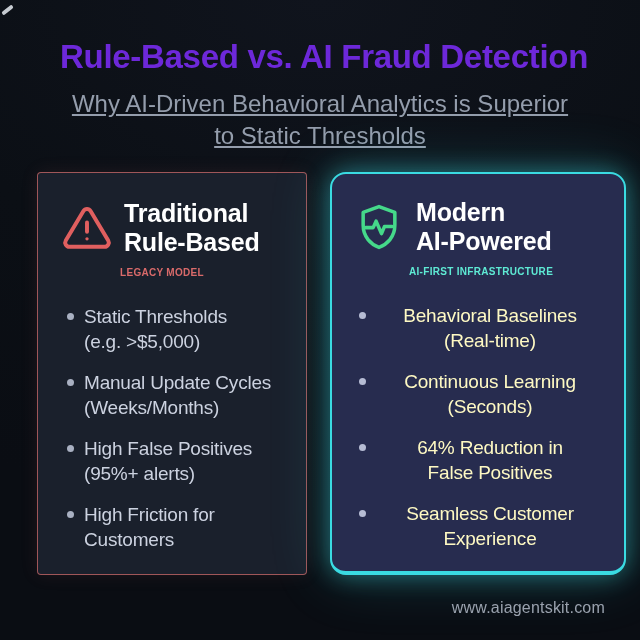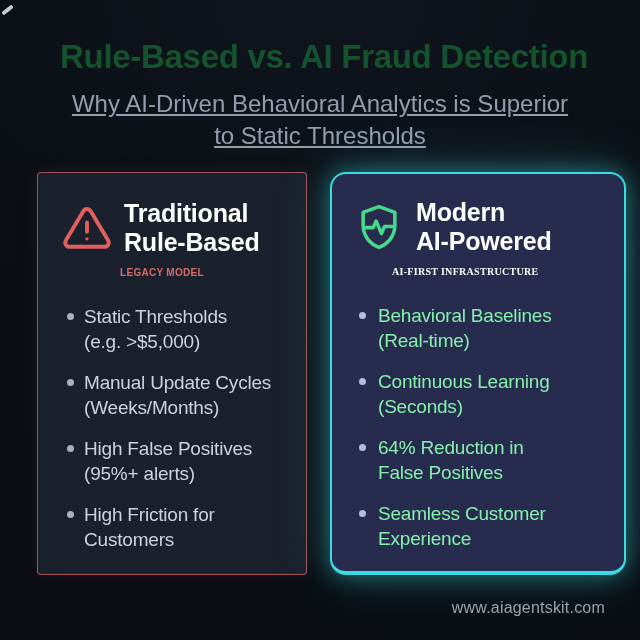--- a/index.html
+++ b/index.html
@@ -17,21 +17,21 @@
     position: absolute; left: 1px; top: 8px;
     width: 13px; height: 4px; border-radius: 2px;
     background: #e8ecf2; opacity: .85;
     transform: rotate(-38deg);
   }
 
   .header { position: absolute; top: 0; left: 0; width: 640px; text-align: center; }
   .title {
     margin: 38px 0 0 8px;
     font-size: 33px; font-weight: 800; letter-spacing: -0.3px;
-    color: #14532d;
+    color: #6d28d9;
   }
   .subtitle {
     margin: 12px auto 0 auto;
     max-width: 505px;
     font-size: 24px; line-height: 1.35;
     color: #949dac;
     text-decoration: underline;
   }
 
   .cards { position: absolute; top: 172px; left: 37px; display: flex; gap: 23px; }
@@ -64,34 +64,34 @@
     font-size: 25px; font-weight: 800; line-height: 29px;
     color: #ffffff; letter-spacing: -0.2px;
   }
   .card-title span { display: block; }
 
   .card-label {
     margin-top: 10px;
     font-size: 10px; font-weight: 700; letter-spacing: 0.3px;
   }
   .traditional .card-label { color: #d96a6a; margin-left: 58px; }
-  .modern .card-label { color: #ffffff; margin-left: 38px; font-family: Liberation Serif, serif; }
+  .modern .card-label { color: #5eead4; margin-left: 55px; }
 
   ul.items { list-style: none; margin: 26px 0 0 0; padding: 0 0 0 4px; }
   li.item { position: relative; padding-left: 18px; margin-bottom: 16px; }
   .modern li.item { padding-left: 20px; }
   li.item .dot {
     position: absolute; left: 1px; top: 9px;
     width: 7px; height: 7px; border-radius: 50%;
     background: #a9b0c2;
   }
   .modern li.item .dot { background: #b6bcd4; }
   li.item .l { display: block; font-size: 19px; line-height: 25px; letter-spacing: -0.2px; }
   .traditional li.item .l { color: #ccd2e0; }
-  .modern li.item .l { color: #86efac; }
+  .modern li.item .l { color: #fef9c3; text-align: center; }
 
   .footer {
     position: absolute; right: 35px; bottom: 23px;
     font-size: 16px; color: #9aa2ae; letter-spacing: 0.2px; margin-top: 19px;
   }
 </style>
 </head>
 <body>
 
 <div class="artifact"></div>

